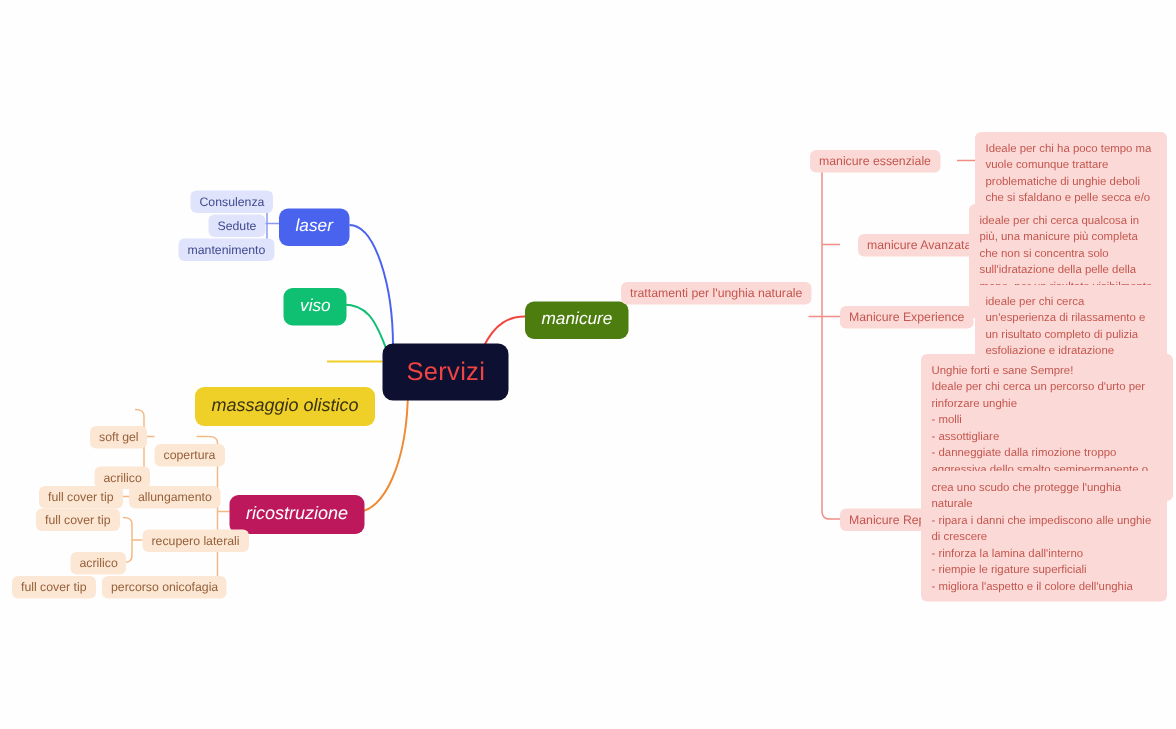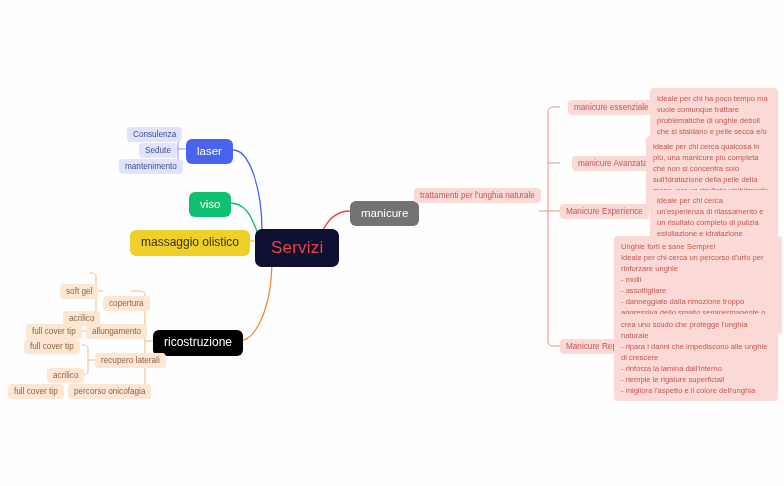--- a/index.html
+++ b/index.html
@@ -45,26 +45,27 @@
     letter-spacing: .2px;
   }
 
   
   .lvl1 {
     border-radius: 6px;
     color: #ffffff;
     font-size: 11.5px;
     padding: 6px 11px;
     font-weight: 400;
+    font-style: italic;
   }
   .lvl1.laser      { background: #4a63ee; }
   .lvl1.viso       { background: #0fbf72; }
-  .lvl1.massaggio  { background: #efd028; color: #3a3214; font-size: 12px; }
-  .lvl1.ricostr    { background: #000000; font-size: 12px; }
-  .lvl1.manicure   { background: #737373; }
+  .lvl1.massaggio  { background: #efd028; color: #3a3214; font-size: 12px; margin-top: 28px; }
+  .lvl1.ricostr    { background: #be185d; font-size: 12px; }
+  .lvl1.manicure   { background: #4d7c0f; }
 
   
   .pill {
     border-radius: 4px;
     font-size: 8.2px;
     padding: 3px 6px;
     white-space: nowrap;
   }
   .pill.blue   { background: #dfe3fb; color: #3f4c8f; }
   .pill.orange { background: #fce7d4; color: #95603a; }
@@ -219,21 +220,21 @@
   </div>
 
   <div class="node lvl1 manicure" style="left:350px; top:201px;">
     <span>manicure</span>
   </div>
 
   <div class="node pill red" style="left:414px; top:188px;">
     <span>trattamenti per l'unghia naturale</span>
   </div>
 
-  <div class="node pill red" style="left:568px; top:100px;">
+  <div class="node pill red" style="left:540px; top:100px;">
     <span>manicure essenziale</span>
   </div>
   <div class="node pill red" style="left:572px; top:156px;">
     <span>manicure Avanzata</span>
   </div>
   <div class="node pill red" style="left:560px; top:204px;">
     <span>Manicure Experience</span>
   </div>
   <div class="node pill red" style="left:560px; top:339px;">
     <span>Manicure Repaire</span>

